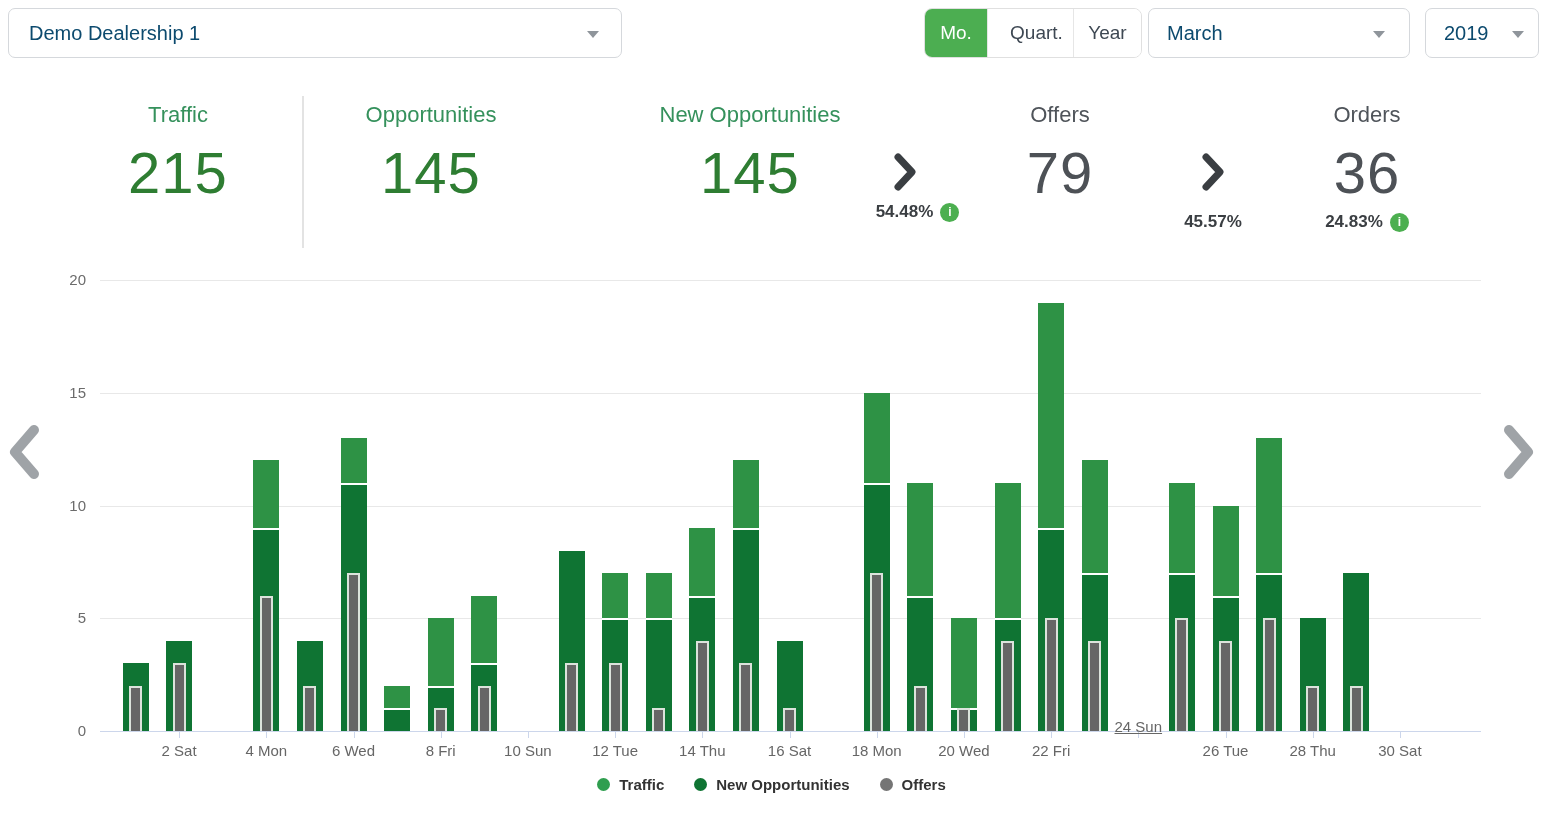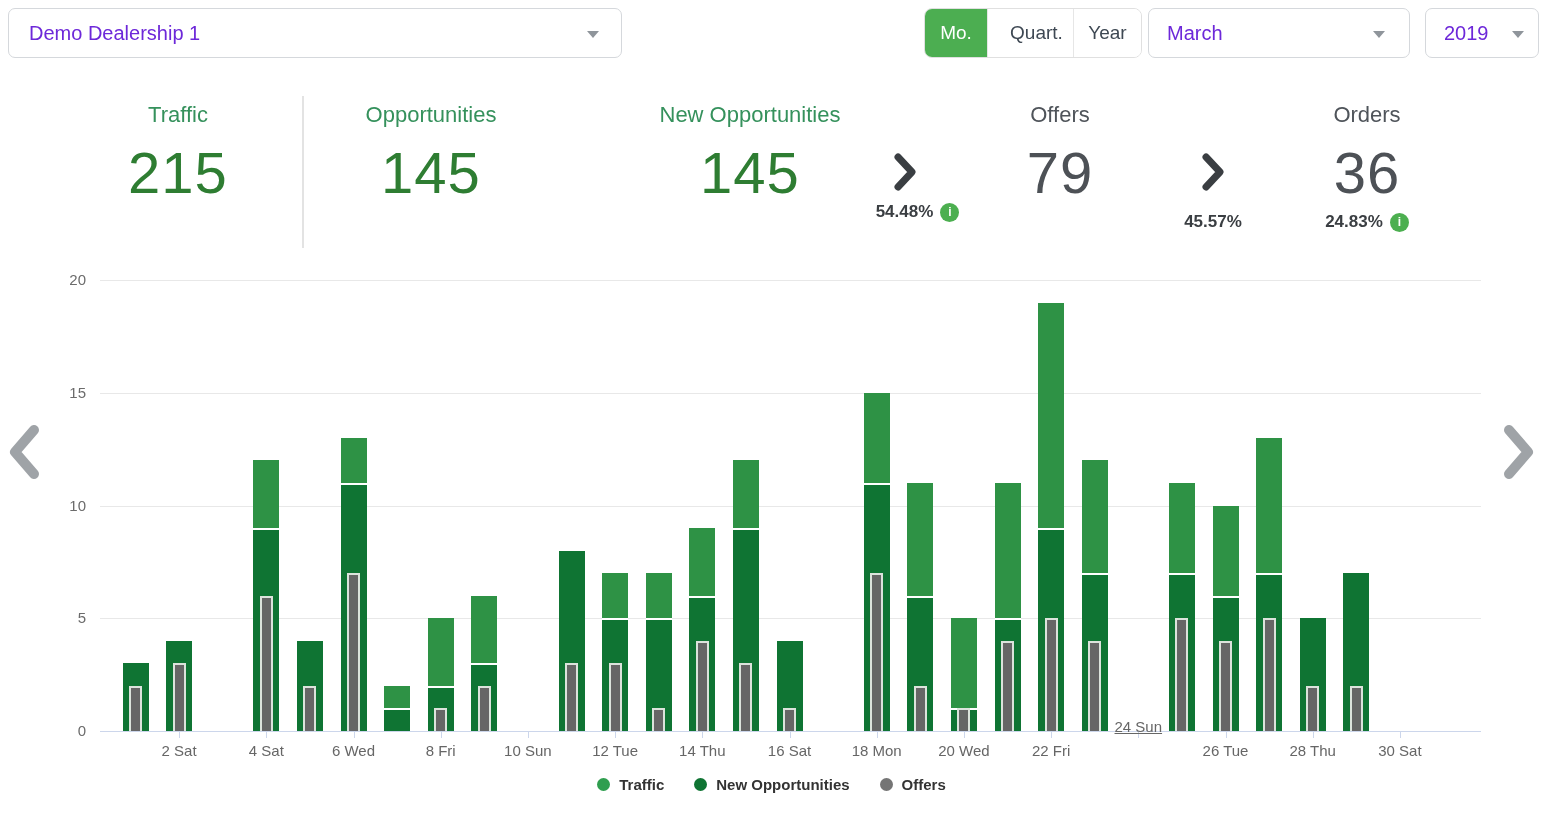--- a/index.html
+++ b/index.html
@@ -2,21 +2,21 @@
 <html><head>
 <meta charset="utf-8">
 <style>
   html,body{margin:0;padding:0;background:#fff;}
   .canvas{position:relative;width:1543px;height:818px;background:#fff;overflow:hidden;
           font-family:"Liberation Sans",sans-serif;}
 
   
   .select{position:absolute;box-sizing:border-box;border:1px solid #d5d8dc;border-radius:7px;
           background:#fff;display:flex;align-items:center;cursor:pointer;}
-  .select .txt{font-size:20px;color:#6d28d9;}
+  .select .txt{font-size:20px;color:#0c4a6e;}
   .caret{width:0;height:0;border-left:6px solid transparent;border-right:6px solid transparent;
          border-top:7px solid #8f959b;position:absolute;top:22px;}
   .toggle-group{position:absolute;left:924px;top:8px;height:50px;display:flex;
                 border:1px solid #e0e0e0;border-radius:8px;overflow:hidden;box-sizing:border-box;background:#fff;}
   .toggle{border:none;background:#fff;font-family:inherit;font-size:19px;color:#3e4853;cursor:pointer;padding:0;}
   .toggle.active{background:#4cae51;color:#fff;}
   .toggle.sep{border-left:1px solid #e6e6e6;}
 
   
   .kpi{position:absolute;top:102px;display:flex;flex-direction:column;align-items:center;text-align:center;}
@@ -133,21 +133,21 @@
       <div class="gridline" style="left: 100px; width: 1381px; top: 505.5px;"></div>
       <div class="ylab" style="left: 36px; width: 50px; top: 496.5px;">10</div>
       <div class="gridline" style="left: 100px; width: 1381px; top: 392.75px;"></div>
       <div class="ylab" style="left: 36px; width: 50px; top: 383.75px;">15</div>
       <div class="gridline" style="left: 100px; width: 1381px; top: 280px;"></div>
       <div class="ylab" style="left: 36px; width: 50px; top: 271px;">20</div>
       <div class="axisline" style="left: 100px; width: 1381px; top: 731px;"></div>
       <div class="tick" style="left: 179.1px; top: 732px;"></div>
       <div class="xlab" style="left: 134.1px; top: 742px;">2 Sat</div>
       <div class="tick" style="left: 266.3px; top: 732px;"></div>
-      <div class="xlab" style="left: 221.3px; top: 742px;">4 Sat</div>
+      <div class="xlab" style="left: 221.3px; top: 742px;">4 Mon</div>
       <div class="tick" style="left: 353.5px; top: 732px;"></div>
       <div class="xlab" style="left: 308.5px; top: 742px;">6 Wed</div>
       <div class="tick" style="left: 440.7px; top: 732px;"></div>
       <div class="xlab" style="left: 395.7px; top: 742px;">8 Fri</div>
       <div class="tick" style="left: 527.9px; top: 732px;"></div>
       <div class="xlab" style="left: 482.9px; top: 742px;">10 Sun</div>
       <div class="tick" style="left: 615.1px; top: 732px;"></div>
       <div class="xlab" style="left: 570.1px; top: 742px;">12 Tue</div>
       <div class="tick" style="left: 702.3px; top: 732px;"></div>
       <div class="xlab" style="left: 657.3px; top: 742px;">14 Thu</div>

